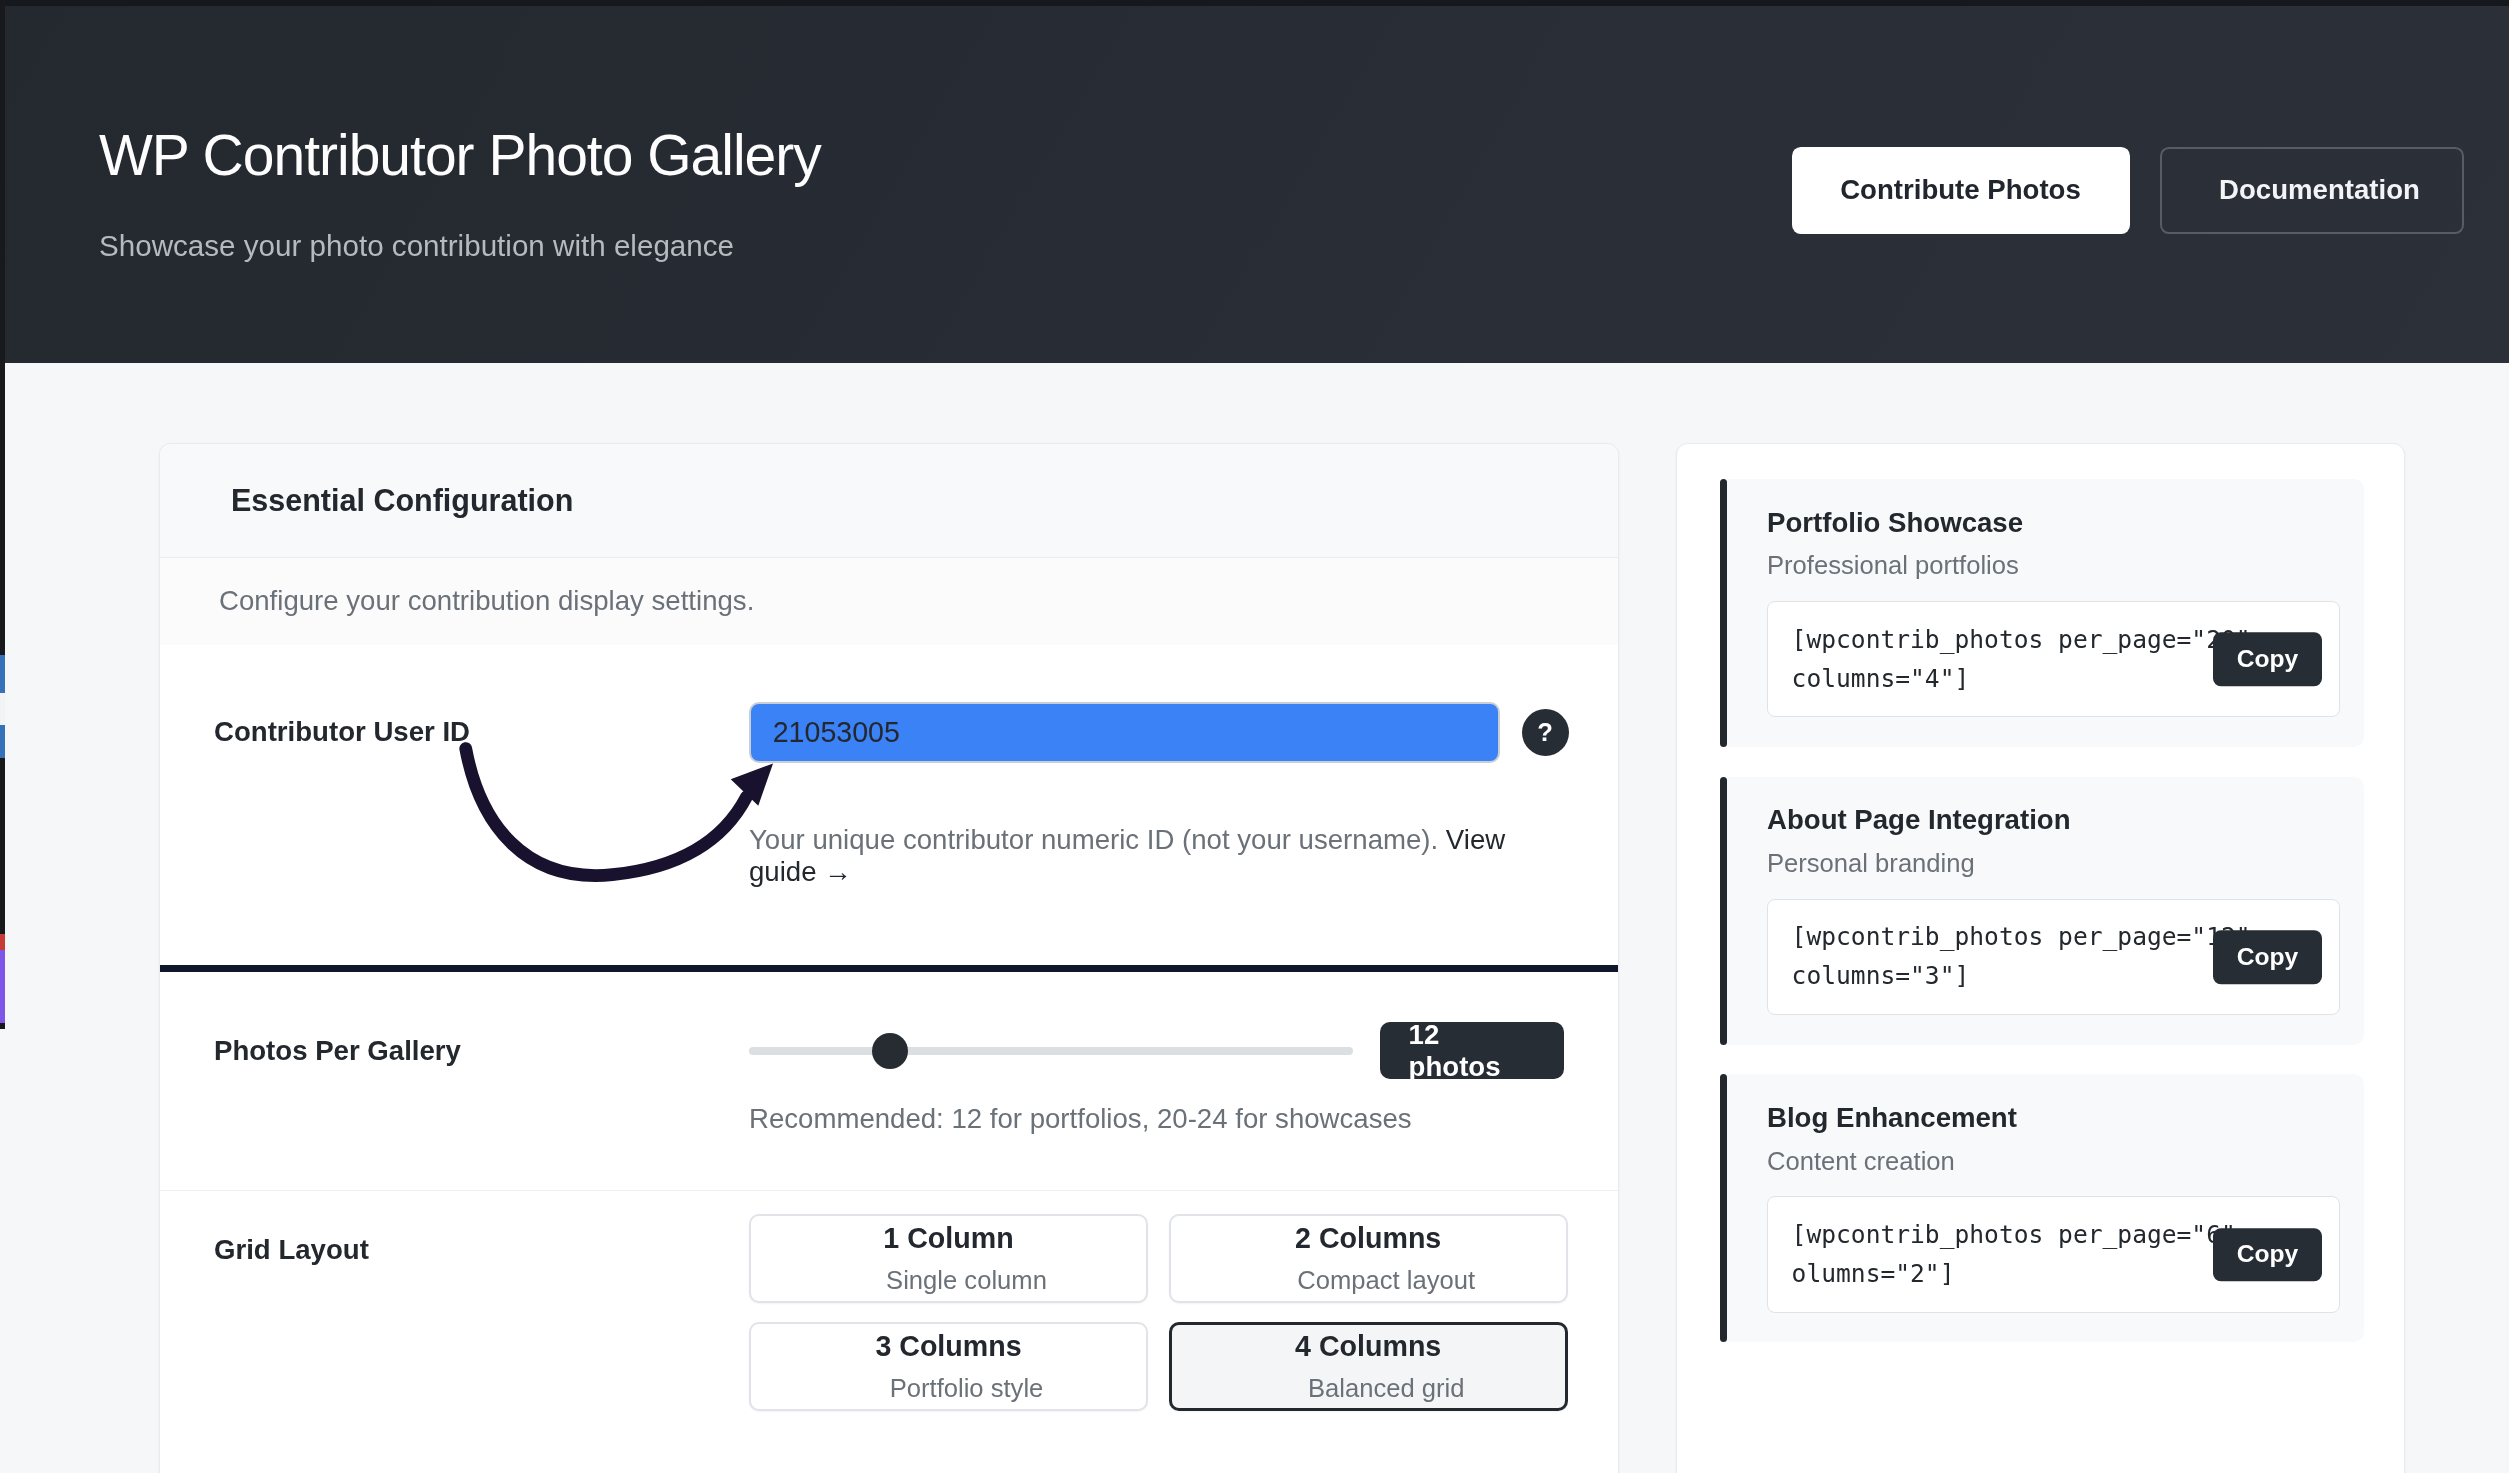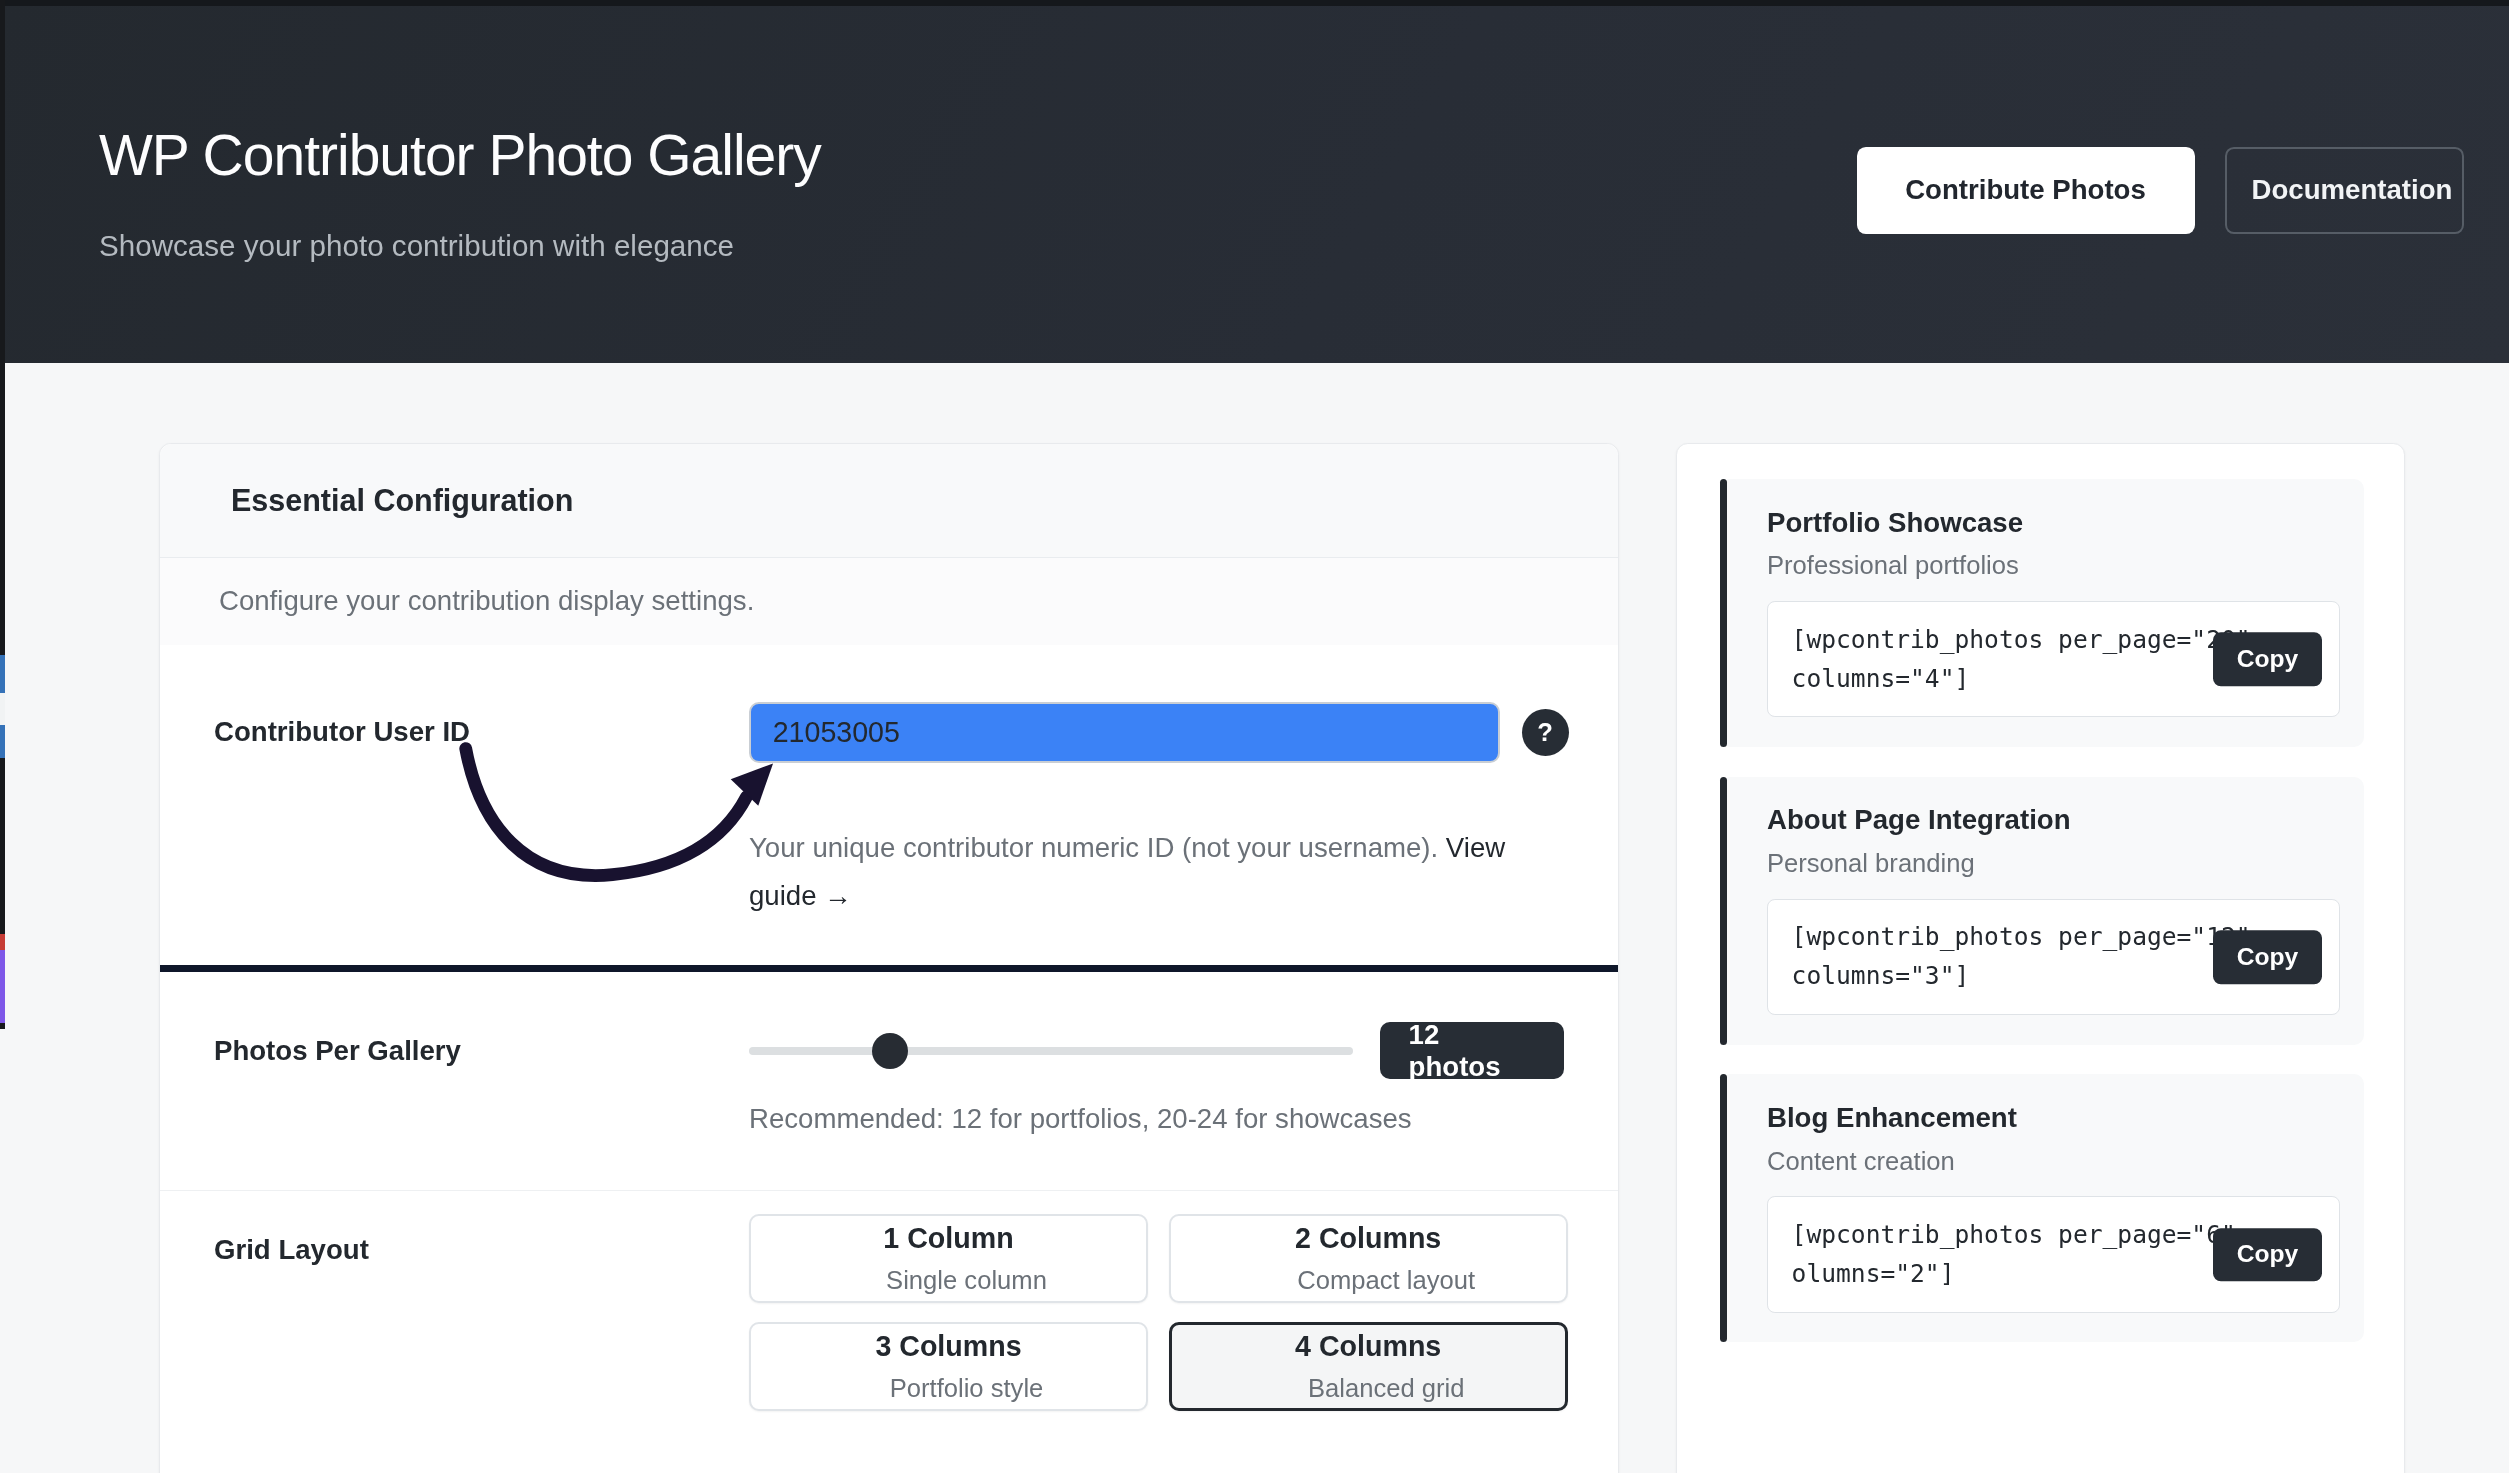--- a/index.html
+++ b/index.html
@@ -18,41 +18,41 @@
   
   .hero{position:absolute;top:5.9px;left:0;right:0;height:357px;
     background:linear-gradient(120deg,#24292f 0%,#282d36 55%,#2b3039 100%);}
   .hero h1{position:absolute;left:99px;top:116px;margin:0;color:#fdfdfe;
     font-size:57px;font-weight:500;letter-spacing:-1px;}
   .hero .tagline{position:absolute;left:99px;top:223px;margin:0;color:#b4bac0;font-size:29.6px;font-weight:400;}
   .hero-actions{position:absolute;top:141px;right:46px;display:flex;gap:30.5px;}
   .btn{box-sizing:border-box;height:87px;border-radius:8.9px;font-size:27.6px;font-weight:600;
     display:flex;align-items:center;justify-content:center;cursor:pointer;font-family:inherit;}
   .btn-light{width:338px;background:#ffffff;color:#21262e;border:none;}
-  .btn-outline{width:239px;background:transparent;color:#f2f4f6;border:2px solid #565d66;padding-left:21px;}
+  .btn-outline{width:304px;background:transparent;color:#f2f4f6;border:2px solid #565d66;padding-left:21px;}
   
   .page{position:absolute;top:443px;left:159px;display:flex;gap:57px;align-items:flex-start;}
   .card{background:#ffffff;border:1px solid #e8eaed;border-radius:11.8px;
     box-shadow:0 1px 3px rgba(20,24,28,.05);box-sizing:border-box;}
   .config-card{width:1460px;min-height:1192px;}
   .card-header{height:113px;display:flex;align-items:center;padding:0 59px;
     background:#f8f9fa;border-bottom:1px solid #e9ecef;border-radius:11.8px 11.8px 0 0;}
   .card-header h2{margin:12px;font-size:30.5px;font-weight:600;color:#23282e;}
   .card-desc{padding:26.6px 59px 28.6px;background:#fbfbfc;color:#6b7178;font-size:27.6px;}
   .row{display:grid;grid-template-columns:535px 1fr;padding:0 54px;box-sizing:border-box;position:relative;}
   .row-label{font-size:27.6px;font-weight:600;color:#23282e;}
   
   .row-id{height:320px;padding-top:57px;}
   .row-id .row-label{margin-top:13.8px;}
   .id-line{display:flex;align-items:center;}
   .text-input{box-sizing:border-box;width:751px;height:61px;border:2px solid #c9ced4;border-radius:9.9px;
     padding:0 21.7px;font-size:28.6px;color:#23282e;font-family:inherit;background:#3b82f6;outline:none;}
   .help-circle{width:47px;height:47px;margin-left:21.7px;border-radius:50%;background:#272d35;color:#fff;
     font-size:25.6px;font-weight:700;display:flex;align-items:center;justify-content:center;border:none;cursor:pointer;}
-  .field-hint{margin-top:61px;width:788px;font-size:27.6px;line-height:48px;color:#6b7178;}
+  .field-hint{margin-top:61px;width:788px;font-size:27.6px;line-height:32px;color:#6b7178;}
   .hint-link{color:#23282e;cursor:pointer;}
   .arrow-svg{position:absolute;left:275px;top:79px;pointer-events:none;}
   
   .row-slider{border-top:7px solid #0f172a;padding:50px 54px 55px;}
   .row-slider .row-label{margin-top:12.8px;}
   .slider-line{display:flex;align-items:center;}
   .slider-track{position:relative;width:621px;height:7.9px;border-radius:3.9px;background:#dcdfe1;margin-right:26.6px;}
   .slider-thumb{position:absolute;top:50%;left:23.3%;transform:translate(-50%,-50%);
     width:36px;height:36px;border-radius:50%;background:#272c33;cursor:pointer;}
   .photo-badge{height:57px;padding:0 28.6px;border-radius:9.9px;background:#272d35;color:#fff;

